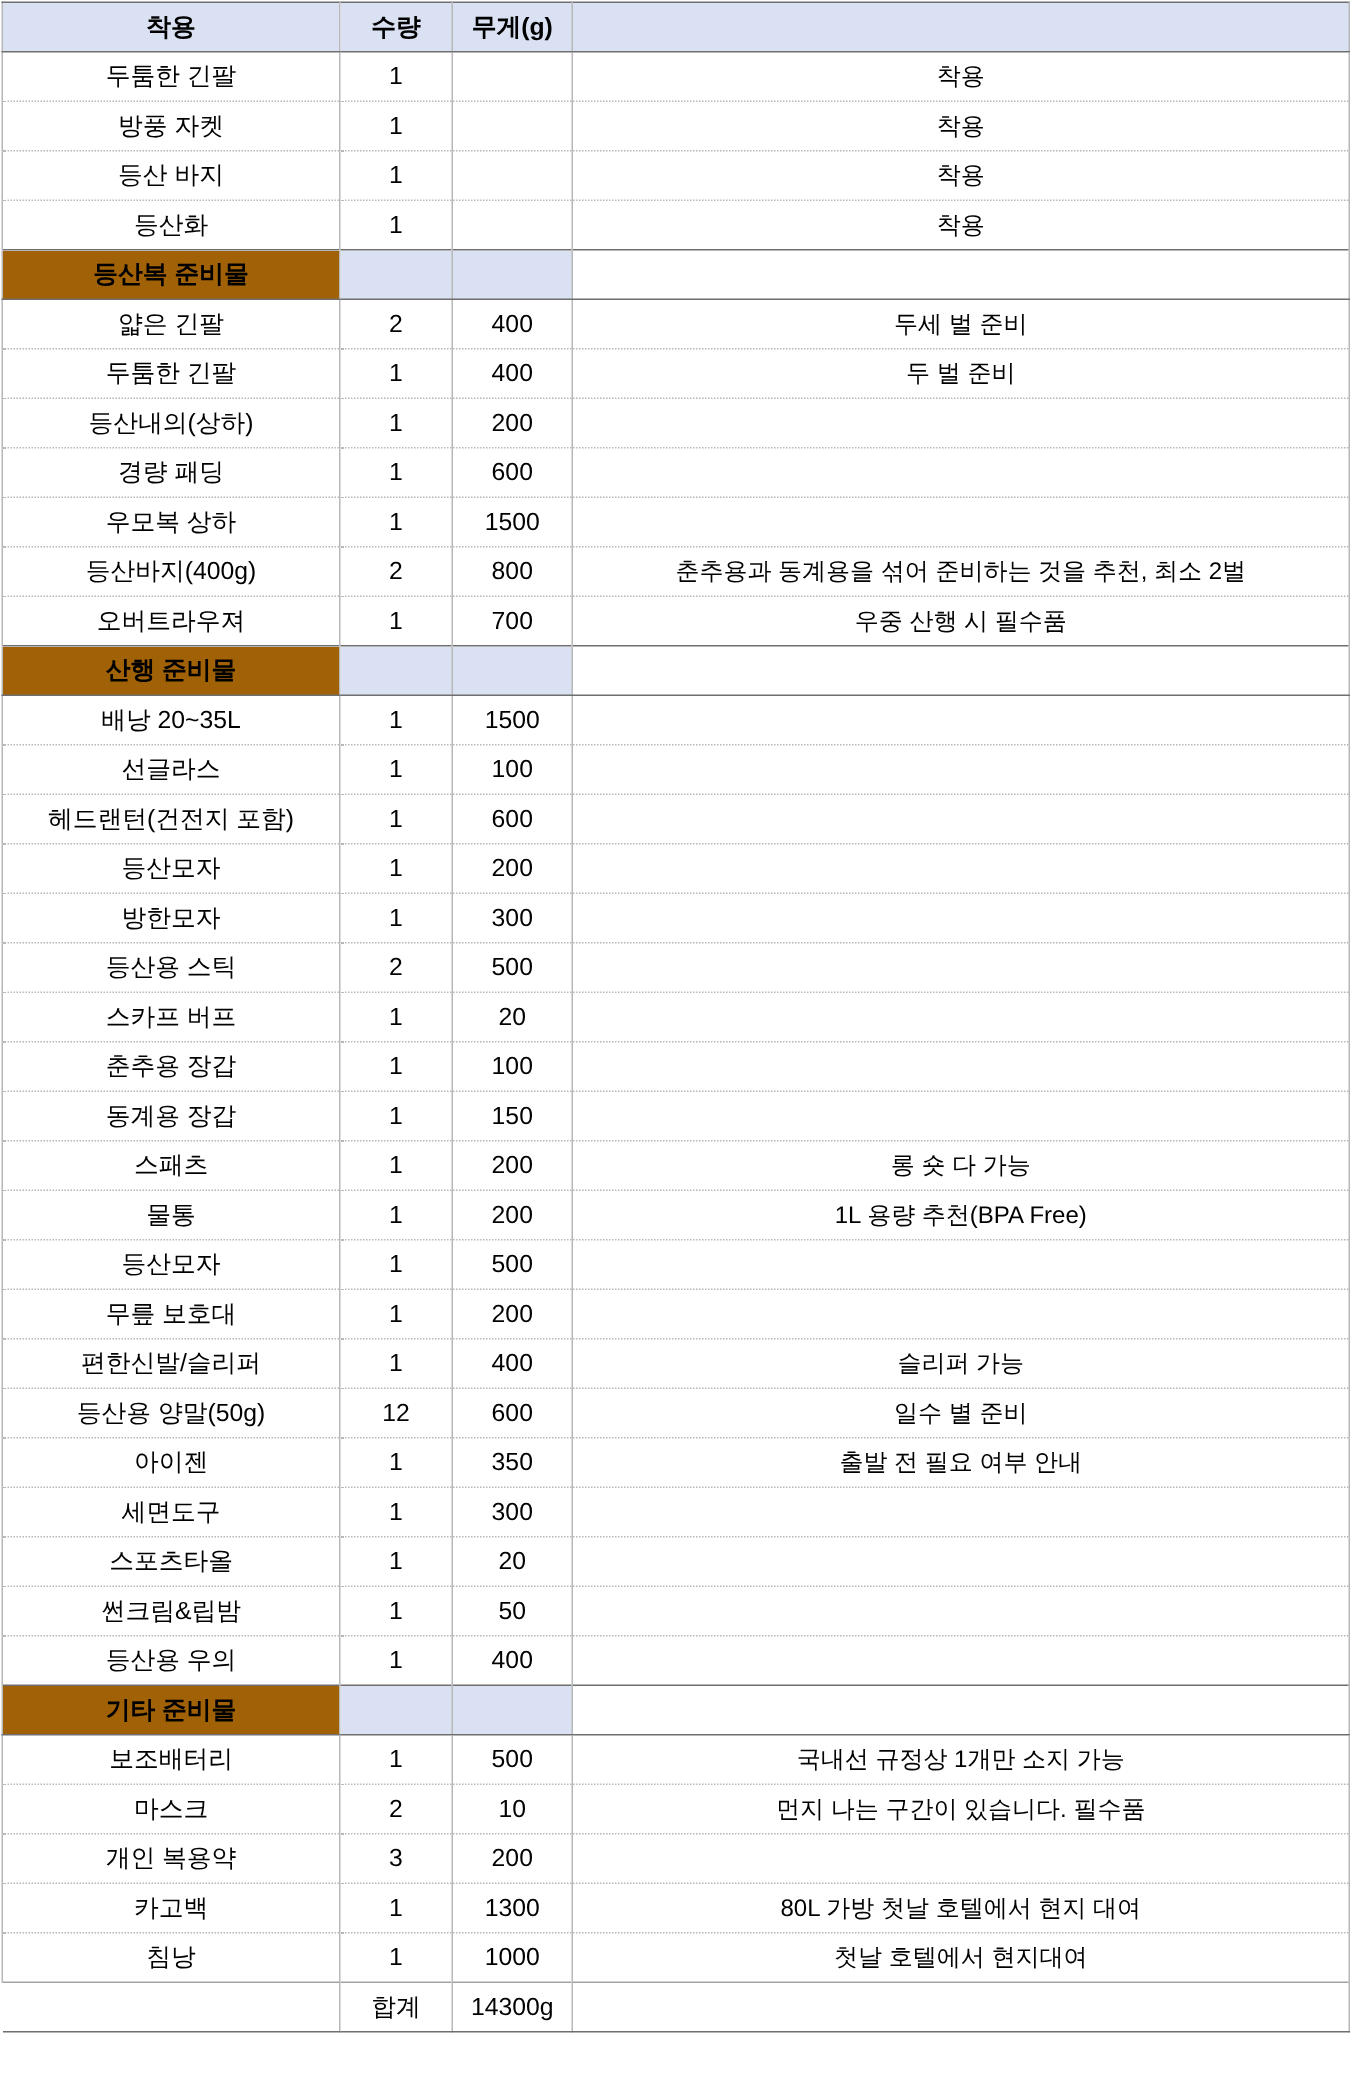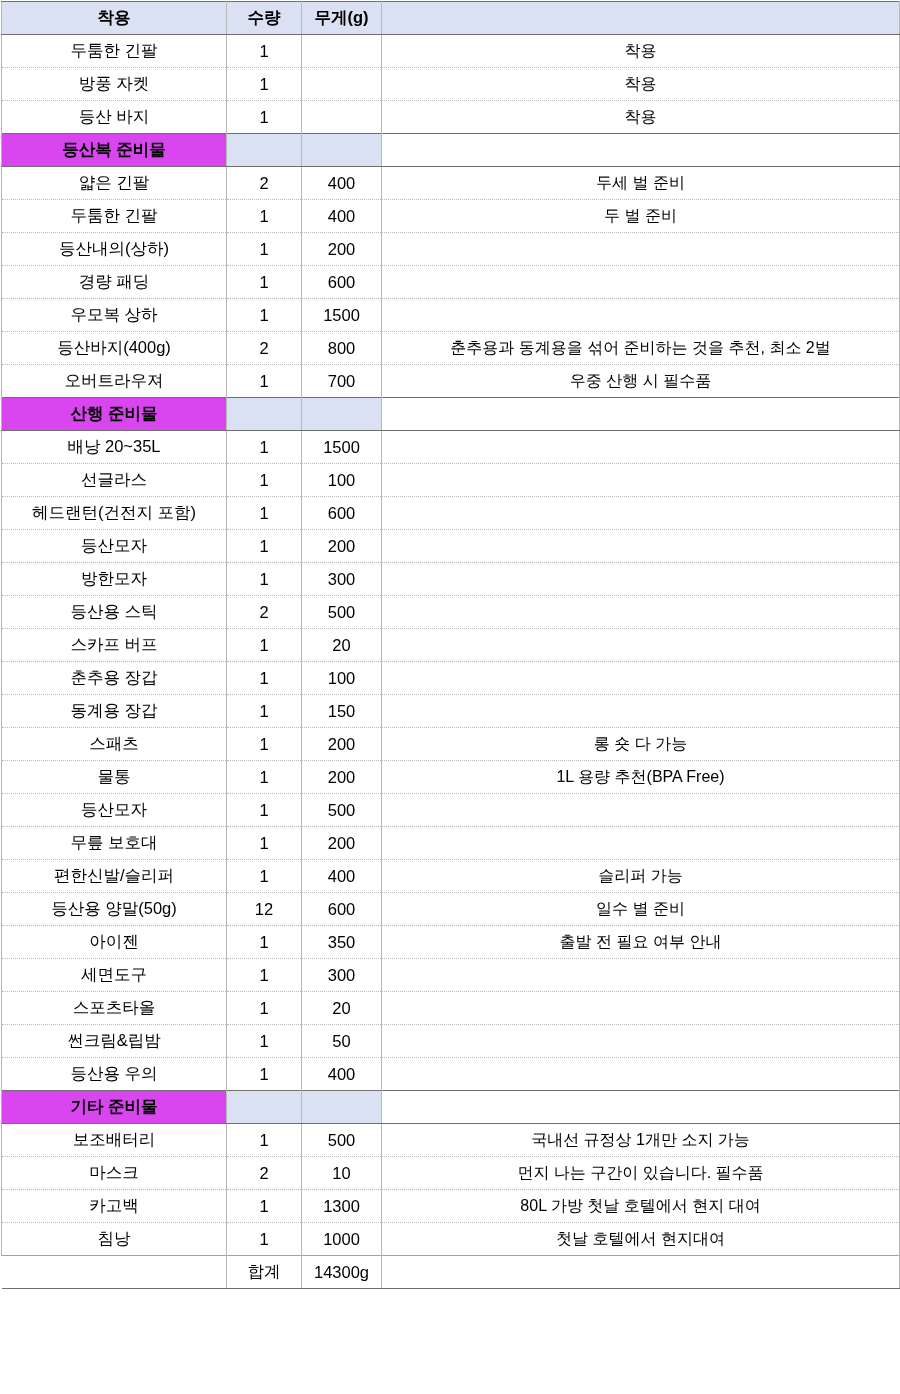--- a/index.html
+++ b/index.html
@@ -46,21 +46,21 @@
   tr.header-row td,
   tr.section-row td {
     border-top: 1px solid #6f6f6f;
     border-bottom: 1px solid #6f6f6f;
   }
   tr.header-row td {
     background: #d9e1f2;
     font-weight: bold;
   }
   tr.section-row td.sec-label {
-    background: #d946ef;
+    background: #a16207;
     font-weight: bold;
   }
   tr.section-row td.sec-blank {
     background: #d9e1f2;
   }
   tr.section-row td.sec-note {
     background: #ffffff;
   }
   tr.total-row td {
     border-top: 1px solid #a3a3a3;
@@ -107,20 +107,26 @@
           <td class="quantity-cell">1</td>
           <td class="weight-cell"></td>
           <td class="note-cell note-cell">착용</td>
         </tr>
         <tr class="data-row">
           <td class="item-cell item-cell">등산 바지</td>
           <td class="quantity-cell">1</td>
           <td class="weight-cell"></td>
           <td class="note-cell note-cell">착용</td>
         </tr>
+        <tr class="data-row">
+          <td class="item-cell item-cell">등산화</td>
+          <td class="quantity-cell">1</td>
+          <td class="weight-cell"></td>
+          <td class="note-cell note-cell">착용</td>
+        </tr>
         <tr class="section-row">
           <td class="sec-label item-cell">등산복 준비물</td>
           <td class="sec-blank"></td>
           <td class="sec-blank"></td>
           <td class="sec-note note-cell"></td>
         </tr>
         <tr class="data-row">
           <td class="item-cell item-cell">얇은 긴팔</td>
           <td class="quantity-cell">2</td>
           <td class="weight-cell">400</td>
@@ -298,20 +304,26 @@
           <td class="item-cell item-cell">보조배터리</td>
           <td class="quantity-cell">1</td>
           <td class="weight-cell">500</td>
           <td class="note-cell note-cell">국내선 규정상 1개만 소지 가능</td>
         </tr>
         <tr class="data-row">
           <td class="item-cell item-cell">마스크</td>
           <td class="quantity-cell">2</td>
           <td class="weight-cell">10</td>
           <td class="note-cell note-cell">먼지 나는 구간이 있습니다. 필수품</td>
+        </tr>
+        <tr class="data-row">
+          <td class="item-cell item-cell">개인 복용약</td>
+          <td class="quantity-cell">3</td>
+          <td class="weight-cell">200</td>
+          <td class="note-cell note-cell"></td>
         </tr>
         <tr class="data-row">
           <td class="item-cell item-cell">카고백</td>
           <td class="quantity-cell">1</td>
           <td class="weight-cell">1300</td>
           <td class="note-cell note-cell">80L 가방 첫날 호텔에서 현지 대여</td>
         </tr>
         <tr class="data-row">
           <td class="item-cell item-cell">침낭</td>
           <td class="quantity-cell">1</td>

